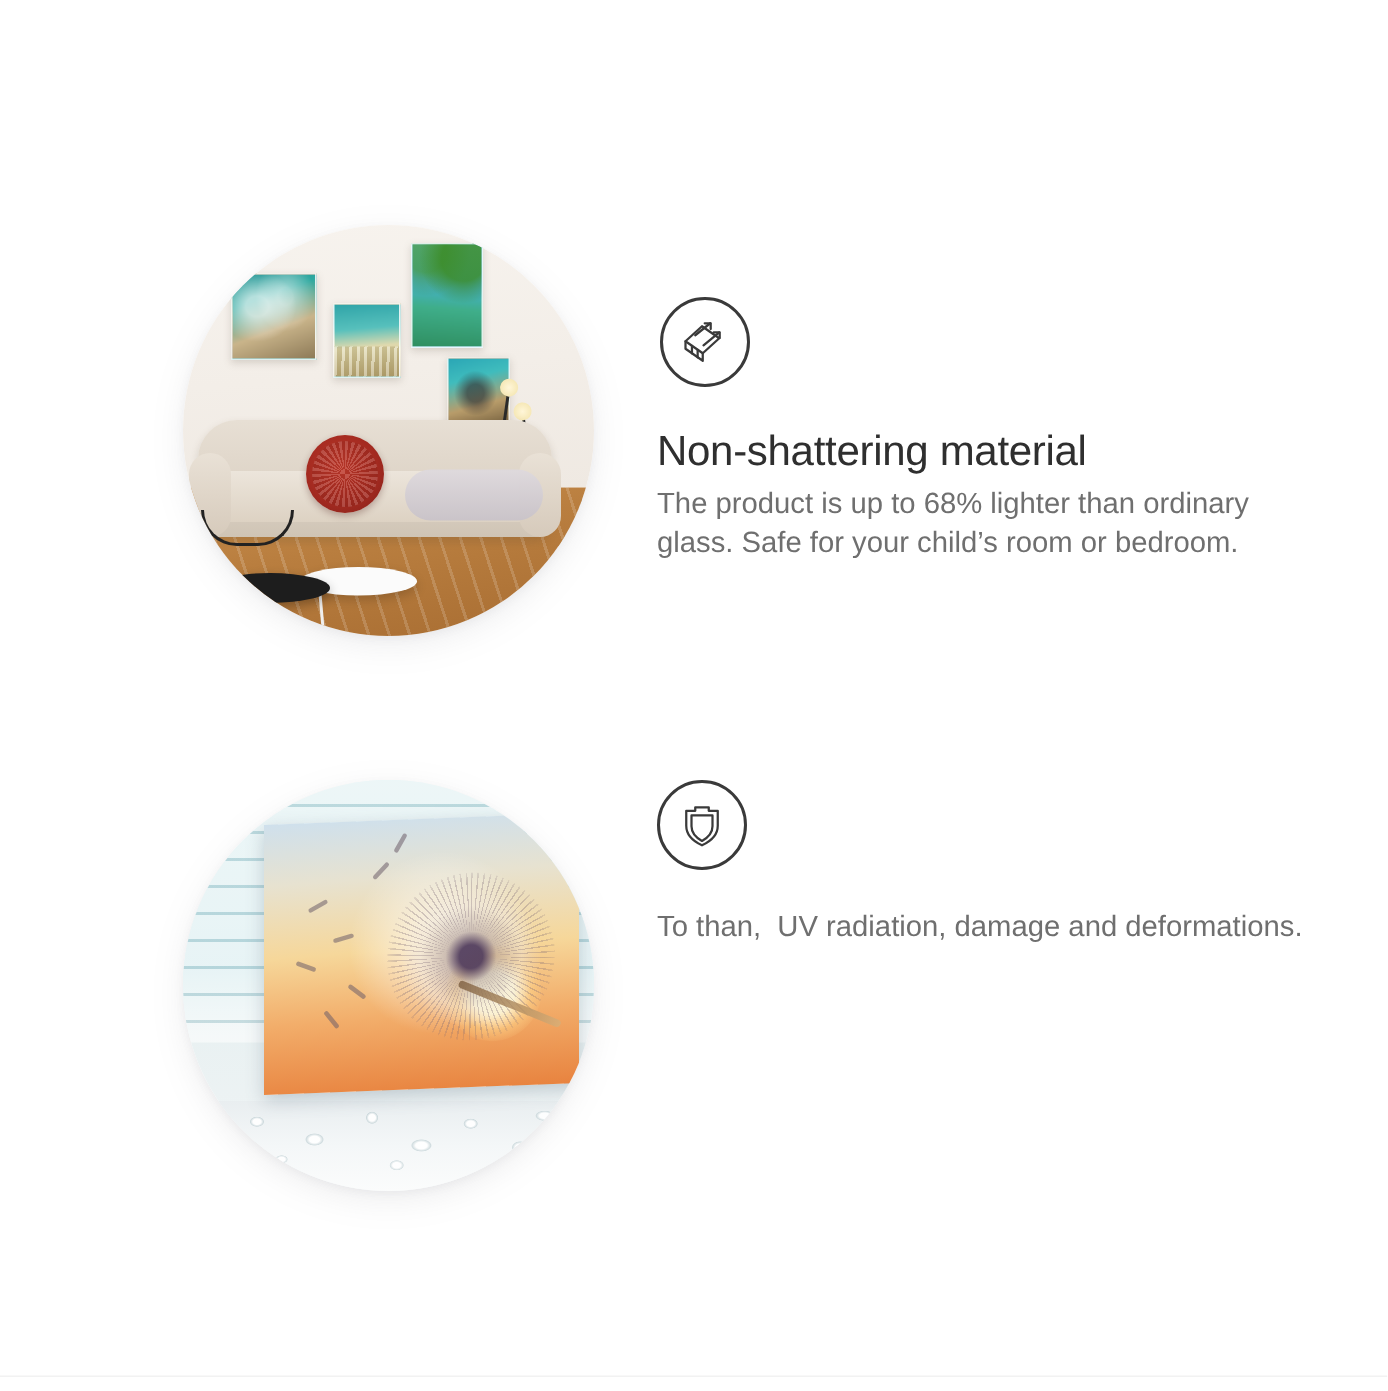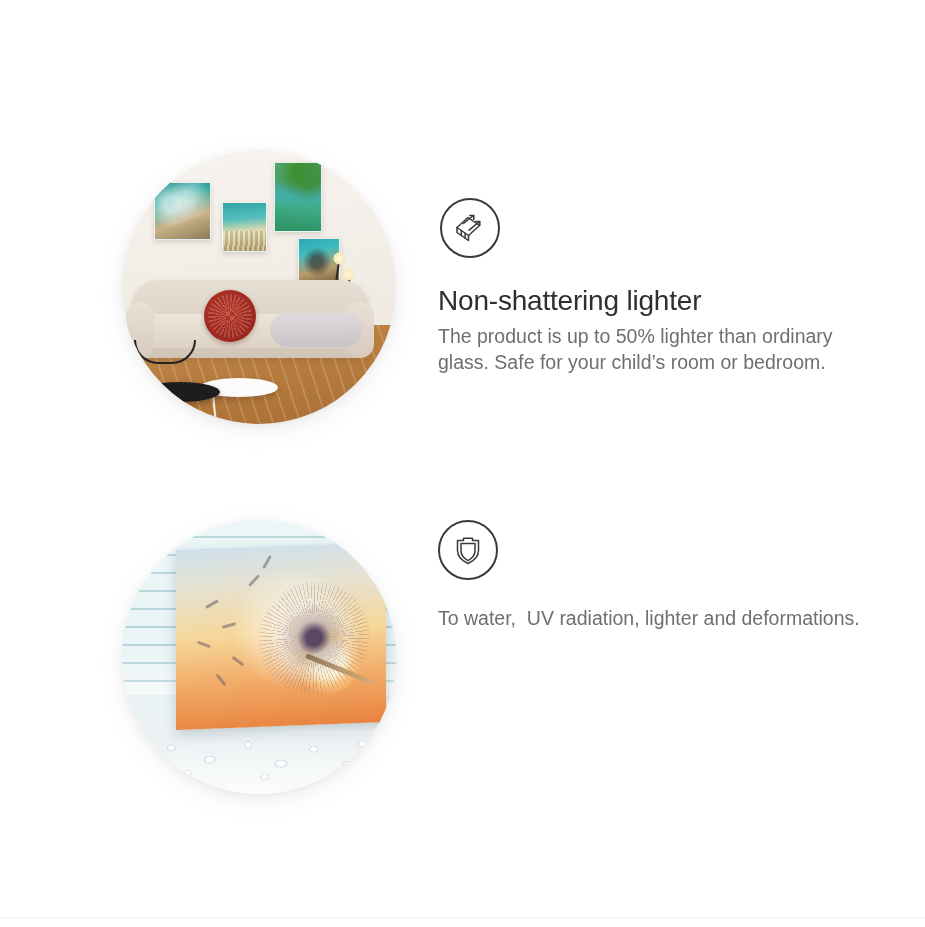--- a/index.html
+++ b/index.html
@@ -323,22 +323,22 @@
             <path d="M4 16.5 L4 21.5 L15.5 29.5 L15.5 24.5"></path>
             <path d="M8.3 19.5 L8.3 24.6"></path>
             <path d="M12.1 22.3 L12.1 27.3"></path>
             <path d="M10.5 12.5 L20.5 4.5"></path>
             <path d="M16.8 4.5 L20.8 4.5 L20.8 8.4"></path>
             <path d="M16 19.2 L26.5 10.6"></path>
             <path d="M22.8 10.6 L26.8 10.6 L26.8 14.4"></path>
           </g>
         </svg>
       </div>
-      <h2 class="feature-title">Non-shattering lighter</h2>
-      <p class="feature-desc">The product is up to 50% lighter than ordinary glass. Safe for your child’s room or bedroom.</p>
+      <h2 class="feature-title">Non-shattering material</h2>
+      <p class="feature-desc">The product is up to 68% lighter than ordinary glass. Safe for your child’s room or bedroom.</p>
     </div>
   </section>
 
   <section class="feature feature-2">
 
     <div class="photo-circle">
       <div class="photo-inner">
         <div class="dd-planks"></div>
         <div class="dd-counter"></div>
 
@@ -361,18 +361,18 @@
 
     <div class="feature-text">
       <div class="icon-badge">
         <svg width="34" height="34" viewBox="0 0 34 34" aria-hidden="true">
           <g fill="none" stroke="#3a3a3a" stroke-width="1.5" stroke-linejoin="round">
             <path d="M6.5 7.5 L12.5 7.5 L12.5 5.2 L21.5 5.2 L21.5 7.5 L27.5 7.5 L27.5 17.5 C27.5 24 22.5 28 17 30.5 C11.5 28 6.5 24 6.5 17.5 Z"></path>
             <path d="M10 10.6 L24 10.6 L24 17.8 C24 22.6 20.6 25.6 17 27.6 C13.4 25.6 10 22.6 10 17.8 Z"></path>
           </g>
         </svg>
       </div>
-      <p class="feature-desc">To water,  UV radiation, lighter and deformations.</p>
+      <p class="feature-desc">To than,  UV radiation, damage and deformations.</p>
     </div>
   </section>
 
   <div class="bottom-rule"></div>
 </div>
 
 </body></html>

